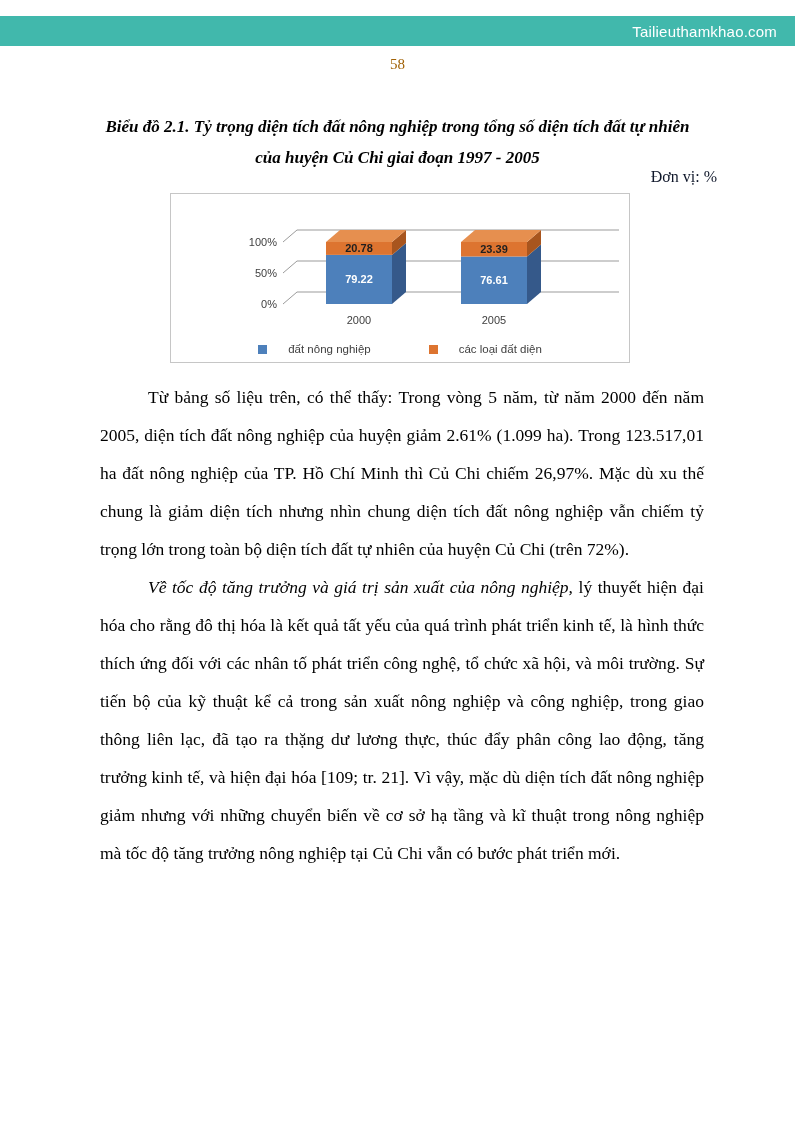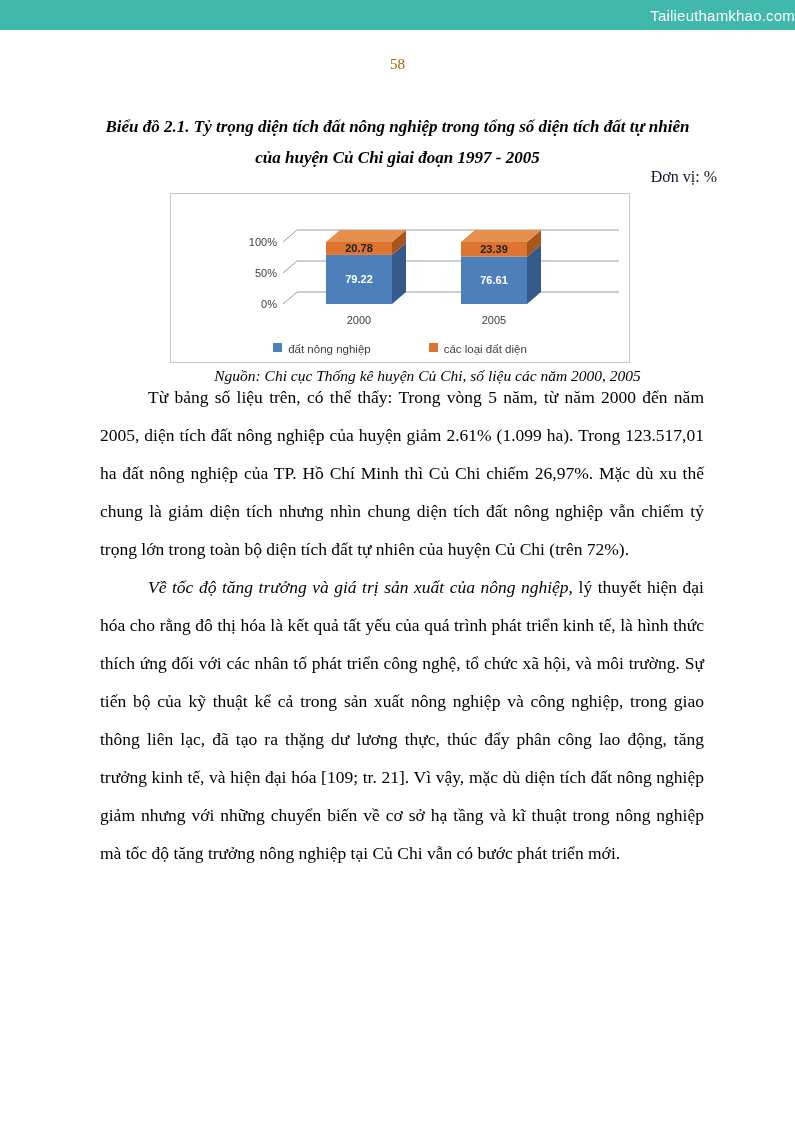--- a/index.html
+++ b/index.html
@@ -1,22 +1,22 @@
 <!DOCTYPE html>
 <html><head>
 <meta charset="utf-8">
 <style>
   html,body{margin:0;padding:0;background:#e9e9e9;}
   .page{
     position:relative;width:795px;height:1123px;margin:0 auto;background:#ffffff;
     font-family:"Liberation Serif", serif;color:#111;overflow:hidden;
   }
   .watermark-bar{
-    position:absolute;top:0;left:0;width:795px;height:30px;background:#41b8ac;
-    display:flex;align-items:center;justify-content:flex-end;box-sizing:border-box;padding-right:0;
+    position:absolute;top:16px;left:0;width:795px;height:30px;background:#41b8ac;
+    display:flex;align-items:center;justify-content:flex-end;box-sizing:border-box;padding-right:18px;
   }
   .watermark-text{
     color:#ffffff;font-family:"Liberation Sans", sans-serif;font-size:15px;letter-spacing:.2px;
   }
   .page-number{
     position:absolute;top:56px;left:0;width:100%;text-align:center;font-size:15px;color:#a16207;
   }
   .figure-title{
     position:absolute;top:112px;left:95px;right:95px;text-align:center;
     font-weight:bold;font-style:italic;font-size:17px;line-height:1.8;color:#000;
@@ -26,21 +26,21 @@
   }
   .chart-box{
     position:absolute;top:193px;left:170px;width:460px;height:170px;
     border:1px solid #c6c6c6;background:#fff;box-sizing:border-box;
   }
   .chart-svg{position:absolute;top:2px;left:0;font-family:"Liberation Sans", sans-serif;}
   .chart-legend{
     position:absolute;bottom:7px;left:0;width:100%;display:flex;justify-content:center;gap:58px;
     font-family:"Liberation Sans", sans-serif;font-size:11.5px;color:#404040;
   }
-  .legend-item{display:flex;align-items:flex-start;gap:6px;}
+  .legend-item{display:flex;align-items:center;gap:21px;}
   .legend-swatch{display:inline-block;width:9px;height:9px;}
   .source-line{
     position:absolute;top:367px;left:100px;right:40px;text-align:center;
     font-style:italic;font-size:15.5px;color:#000;
   }
   .body-text{
     position:absolute;top:379px;left:100px;width:604px;
     font-size:17.5px;line-height:2.17;text-align:justify;color:#000;
   }
   .body-text p{margin:0;text-indent:48px;}
@@ -90,20 +90,19 @@
           <span class="legend-swatch" style="background: rgb(77, 128, 187);"></span>
           <span>đất nông nghiệp</span>
         </span>
         <span class="legend-item">
           <span class="legend-swatch" style="background: rgb(221, 116, 48);"></span>
           <span>các loại đất diện</span>
         </span>
       </div>
   </div>
 
-  <div class="source-line">Nguồn: Chi cục Thống kê huyện Củ Chi, số liệu các năm 2000, 2005</div>
 
   <div class="body-text">
     <p><span>Từ bảng số liệu trên, có thể thấy: Trong vòng 5 năm, từ năm 2000 đến năm 2005, diện tích đất nông nghiệp của huyện giảm 2.61% (1.099 ha). Trong 123.517,01 ha đất nông nghiệp của TP. Hồ Chí Minh thì Củ Chi chiếm 26,97%. Mặc dù xu thế chung là giảm diện tích nhưng nhìn chung diện tích đất nông nghiệp vẫn chiếm tỷ trọng lớn trong toàn bộ diện tích đất tự nhiên của huyện Củ Chi (trên 72%).</span></p>
     <p><em>Về tốc độ tăng trưởng và giá trị sản xuất của nông nghiệp,</em><span> lý thuyết hiện đại hóa cho rằng đô thị hóa là kết quả tất yếu của quá trình phát triển kinh tế, là hình thức thích ứng đối với các nhân tố phát triển công nghệ, tổ chức xã hội, và môi trường. Sự tiến bộ của kỹ thuật kể cả trong sản xuất nông nghiệp và công nghiệp, trong giao thông liên lạc, đã tạo ra thặng dư lương thực, thúc đẩy phân công lao động, tăng trưởng kinh tế, và hiện đại hóa [109; tr. 21]. Vì vậy, mặc dù diện tích đất nông nghiệp giảm nhưng với những chuyển biến về cơ sở hạ tầng và kĩ thuật trong nông nghiệp mà tốc độ tăng trưởng nông nghiệp tại Củ Chi vẫn có bước phát triển mới.</span></p>
   </div>
 
 </div>
 
 </body></html>

